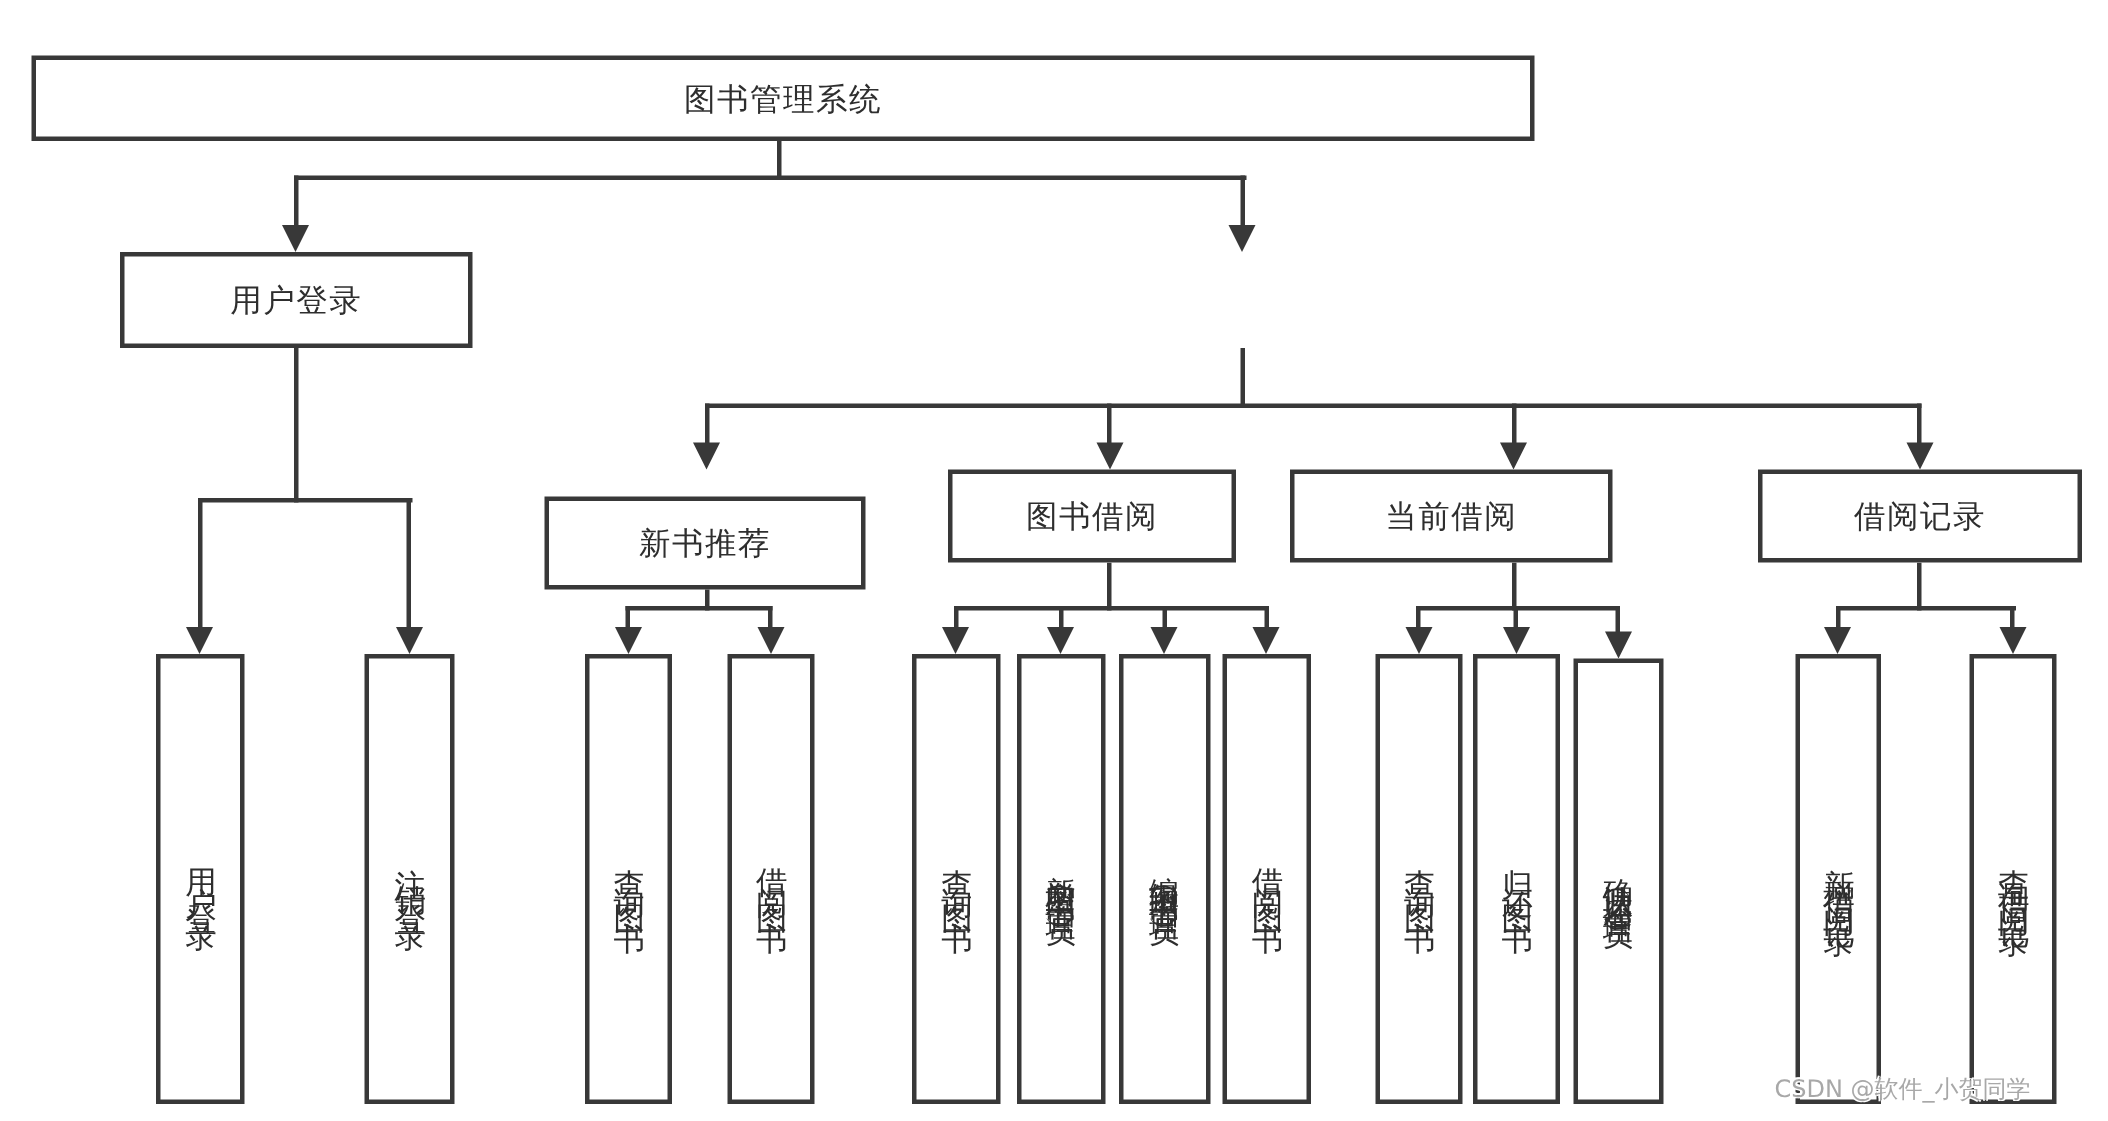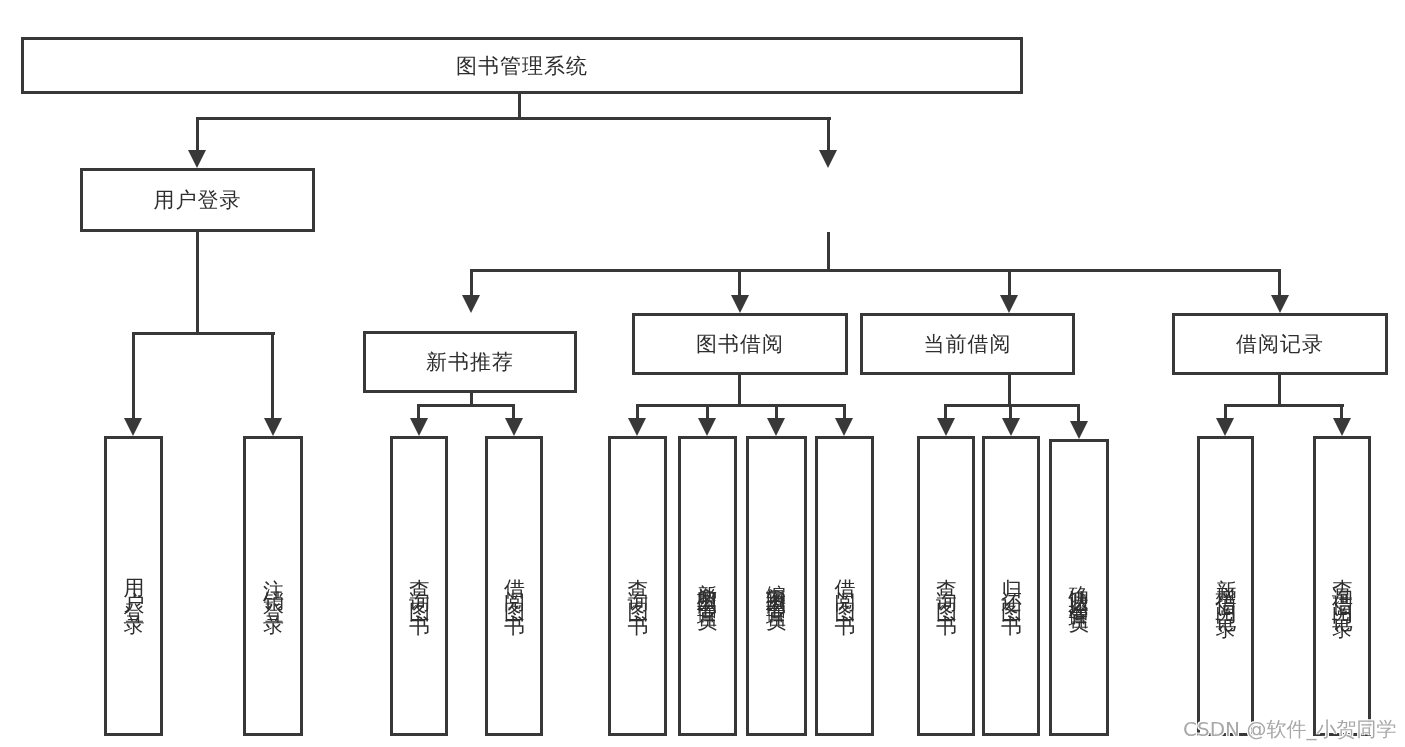--- a/index.html
+++ b/index.html
@@ -54,21 +54,21 @@
     border-left: 9px solid transparent;
     border-right: 9px solid transparent;
     border-top: 18px solid var(--line);
     z-index: 1;
   }
   
   .watermark {
     position: absolute;
     left: 1183px;
     top: 716px;
-    font-size: 20px;
+    font-size: 16px;
     color: var(--watermark);
     white-space: nowrap;
     z-index: 3;
     text-shadow: 1px 1px 0 #fff, -1px -1px 0 #fff, 1px -1px 0 #fff, -1px 1px 0 #fff;
   }
 </style>
 </head>
 <body>
 
 <div class="canvas">
@@ -77,21 +77,21 @@
     <span>图书管理系统</span>
   </div>
 
   <div class="node" style="left:80px; top:168px; width:235px; height:64px;">
     <span>用户登录</span>
   </div>
 
   <div class="node" style="left:363px; top:331px; width:214px; height:62px;">
     <span>新书推荐</span>
   </div>
-  <div class="node" style="left:632px; top:313px; width:216px; height:62px;">
+  <div class="node" style="left:632px; top:313px; width:192px; height:62px;">
     <span>图书借阅</span>
   </div>
   <div class="node" style="left:860px; top:313px; width:215px; height:62px;">
     <span>当前借阅</span>
   </div>
   <div class="node" style="left:1172px; top:313px; width:216px; height:62px;">
     <span>借阅记录</span>
   </div>
 
   <div class="node leaf" style="left:104px; top:436px; width:59px; height:300px;">

